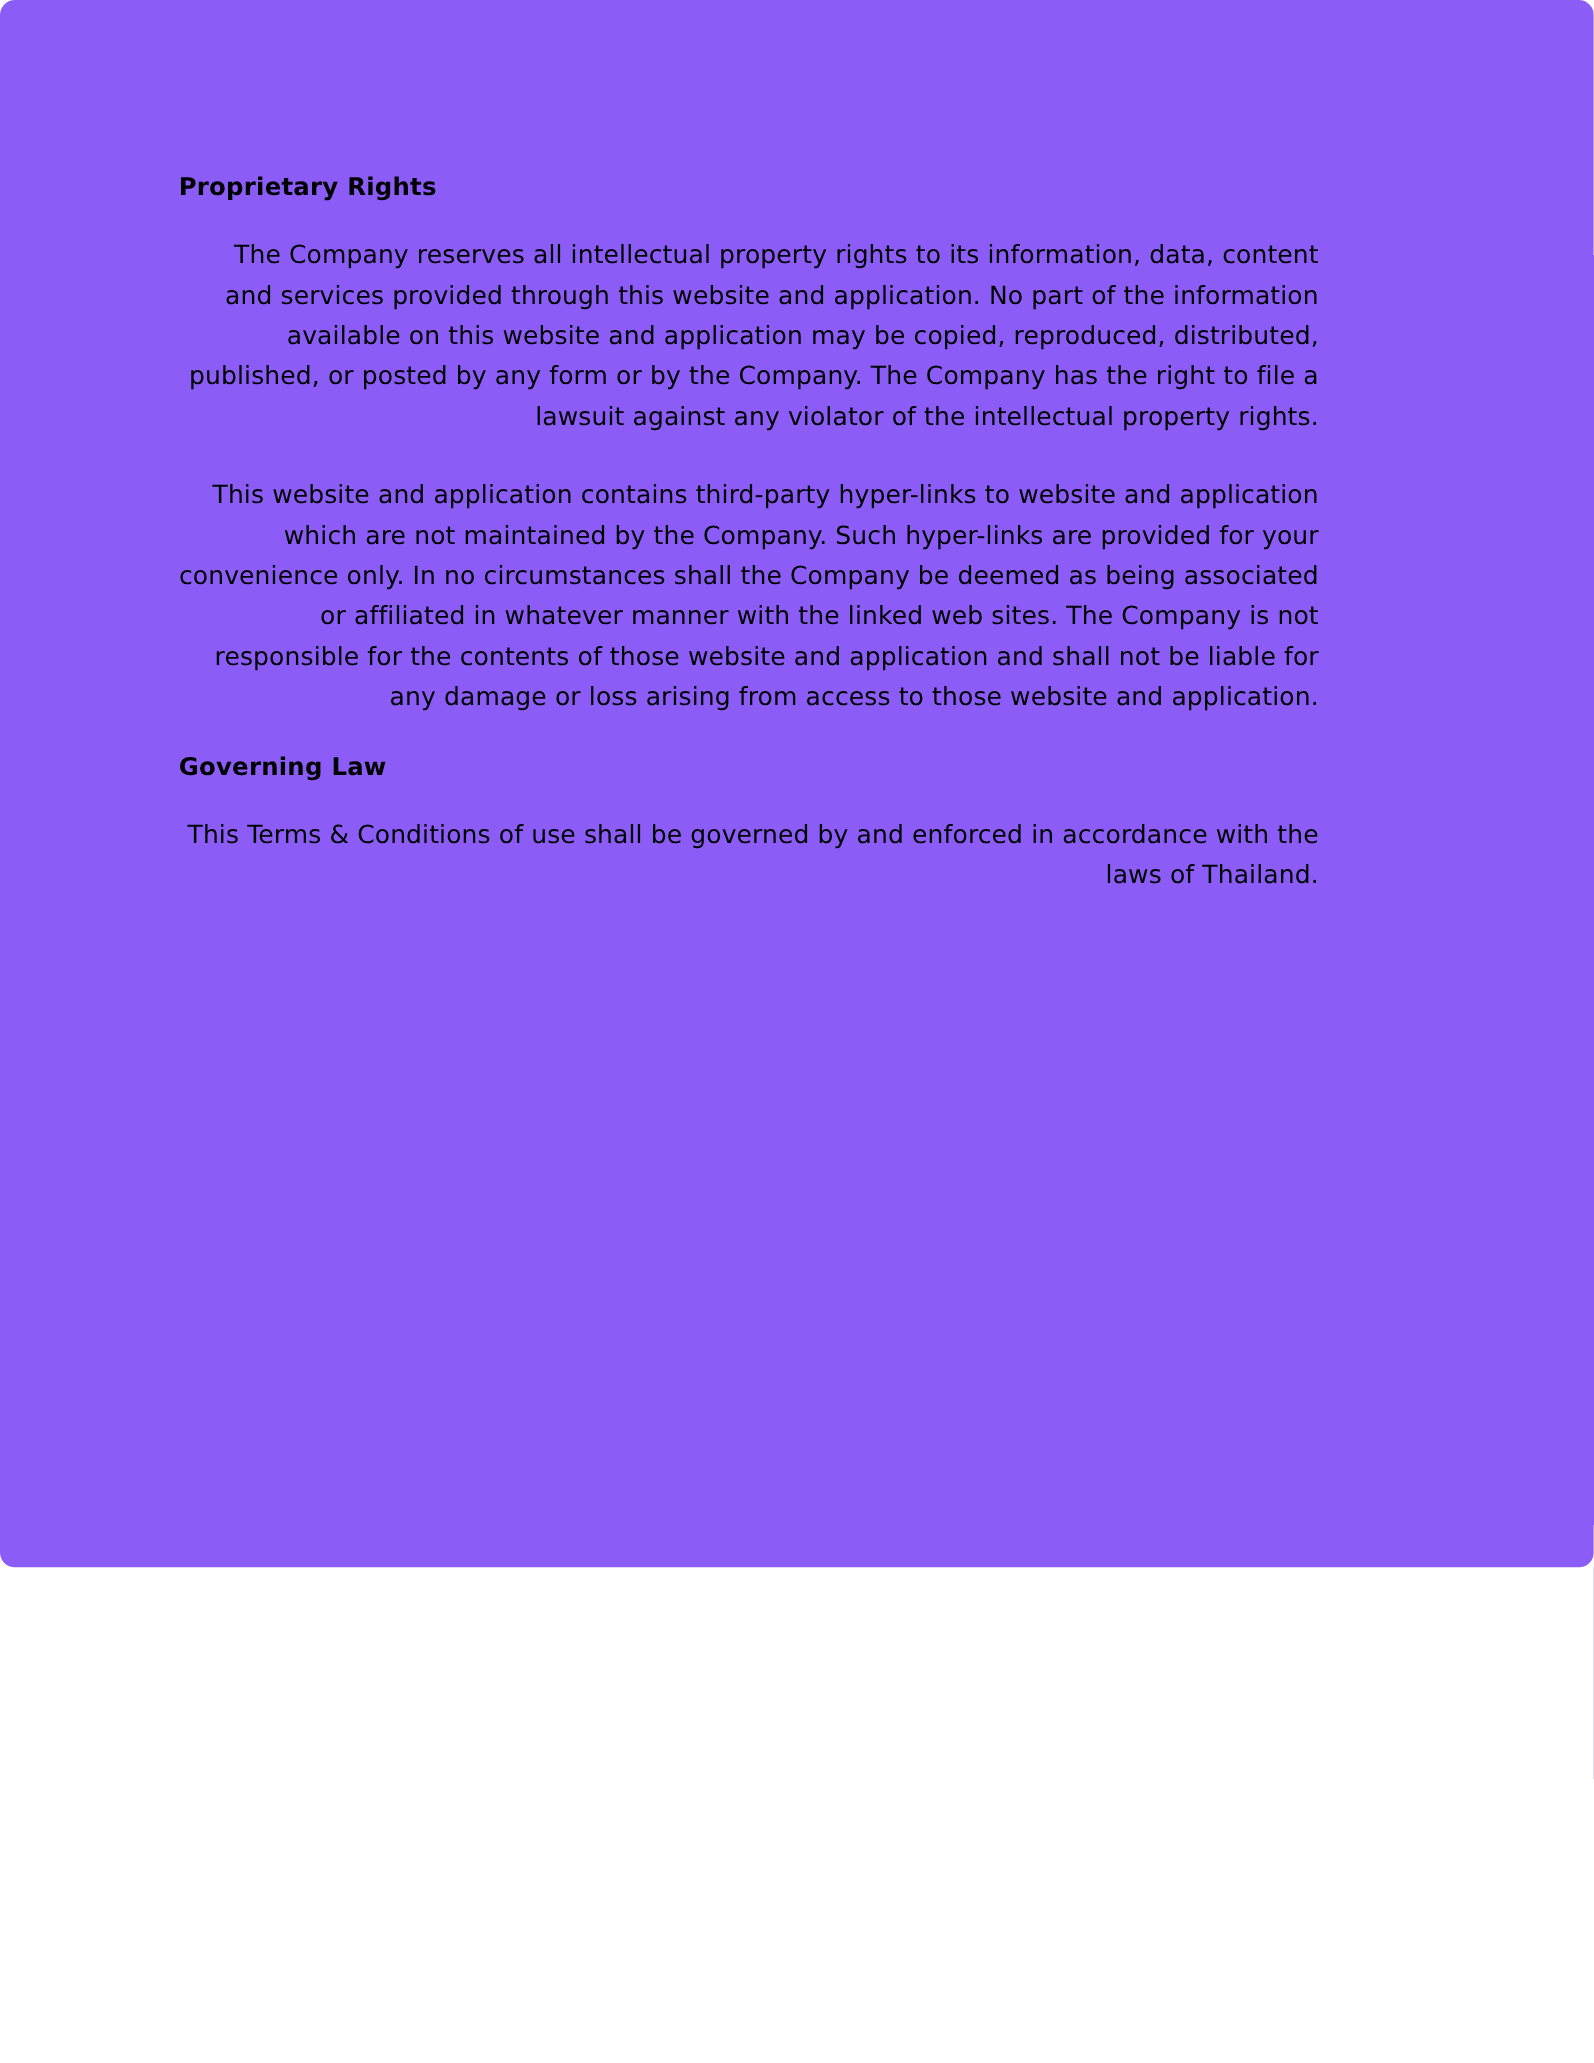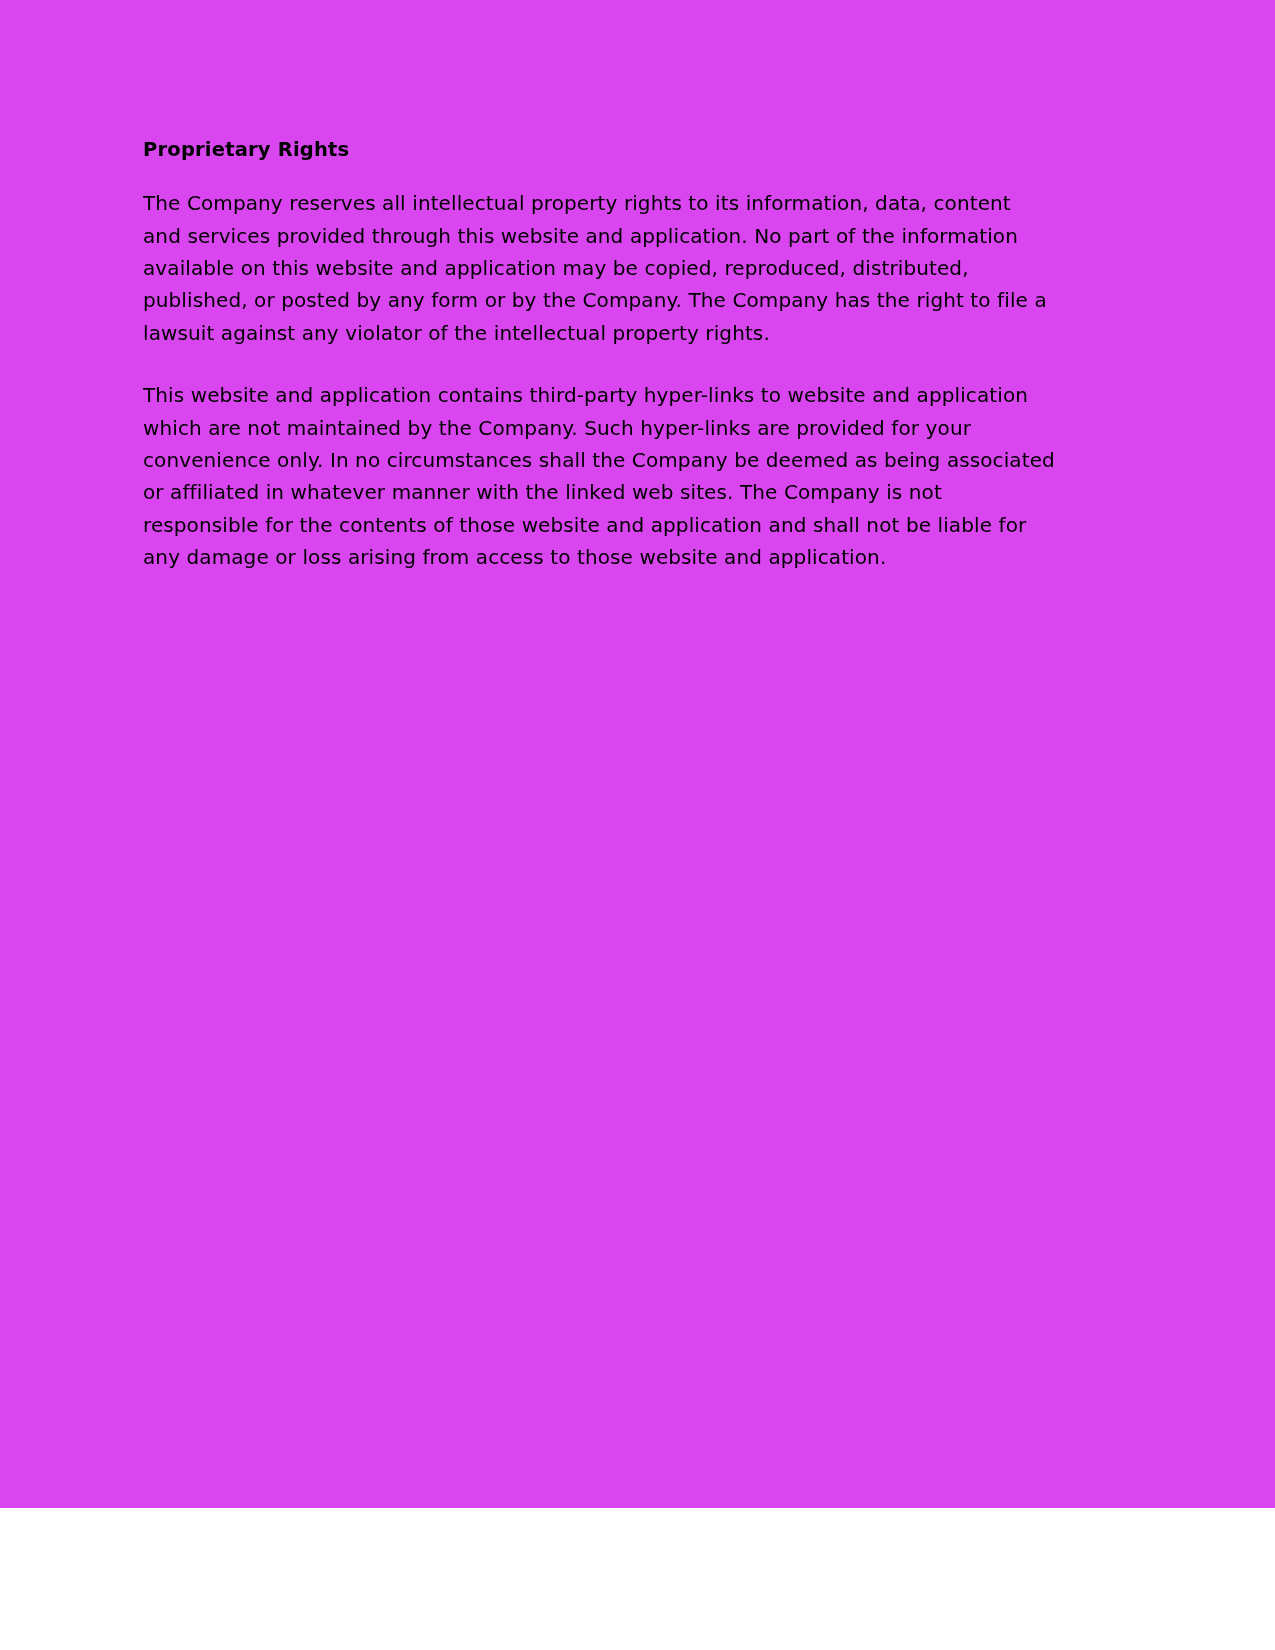--- a/index.html
+++ b/index.html
@@ -7,45 +7,46 @@
     padding: 0;
     background: #ffffff;
   }
   body {
     font-family: "DejaVu Sans", sans-serif;
     color: #000000;
   }
   .page {
     position: relative;
     width: 1275px;
-    height: 1508px;
+    height: 1254px;
     margin: 0 auto;
-    background: #d946ef;
+    background: #8b5cf6;
     box-sizing: border-box;
     overflow: hidden;
+    border-radius: 12px;
   }
   .content {
     position: absolute;
     left: 143px;
     top: 136px;
     width: 912px;
   }
   .doc-heading {
     font-size: 19.5px;
     font-weight: bold;
     line-height: 1.45;
     margin: 0 0 23px 0;
     letter-spacing: 0.01em;
   }
   .doc-para {
     font-size: 20px;
     font-weight: normal;
     line-height: 1.62;
     margin: 0 0 26px 0;
-    text-align: left;
+    text-align: right;
     letter-spacing: 0.005em;
   }
   .block + .block {
     margin-top: 0;
   }
   .spacer-sm {
     height: 4px;
   }
 </style>
 </head>
@@ -58,15 +59,19 @@
       <h2 class="doc-heading">Proprietary Rights</h2>
       <p class="doc-para">The Company reserves all intellectual property rights to its information, data, content and services provided through this website and application. No part of the information available on this website and application may be copied, reproduced, distributed, published, or posted by any form or by the Company. The Company has the right to file a lawsuit against any violator of the intellectual property rights.</p>
     </div>
 
     <div class="spacer-sm"></div>
 
     <div class="block">
       <p class="doc-para">This website and application contains third-party hyper-links to website and application which are not maintained by the Company. Such hyper-links are provided for your convenience only. In no circumstances shall the Company be deemed as being associated or affiliated in whatever manner with the linked web sites. The Company is not responsible for the contents of those website and application and shall not be liable for any damage or loss arising from access to those website and application.</p>
     </div>
 
+    <div class="block">
+      <h2 class="doc-heading">Governing Law</h2>
+      <p class="doc-para">This Terms &amp; Conditions of use shall be governed by and enforced in accordance with the laws of Thailand.</p>
+    </div>
 
   </div>
 </div>
 
 </body></html>

